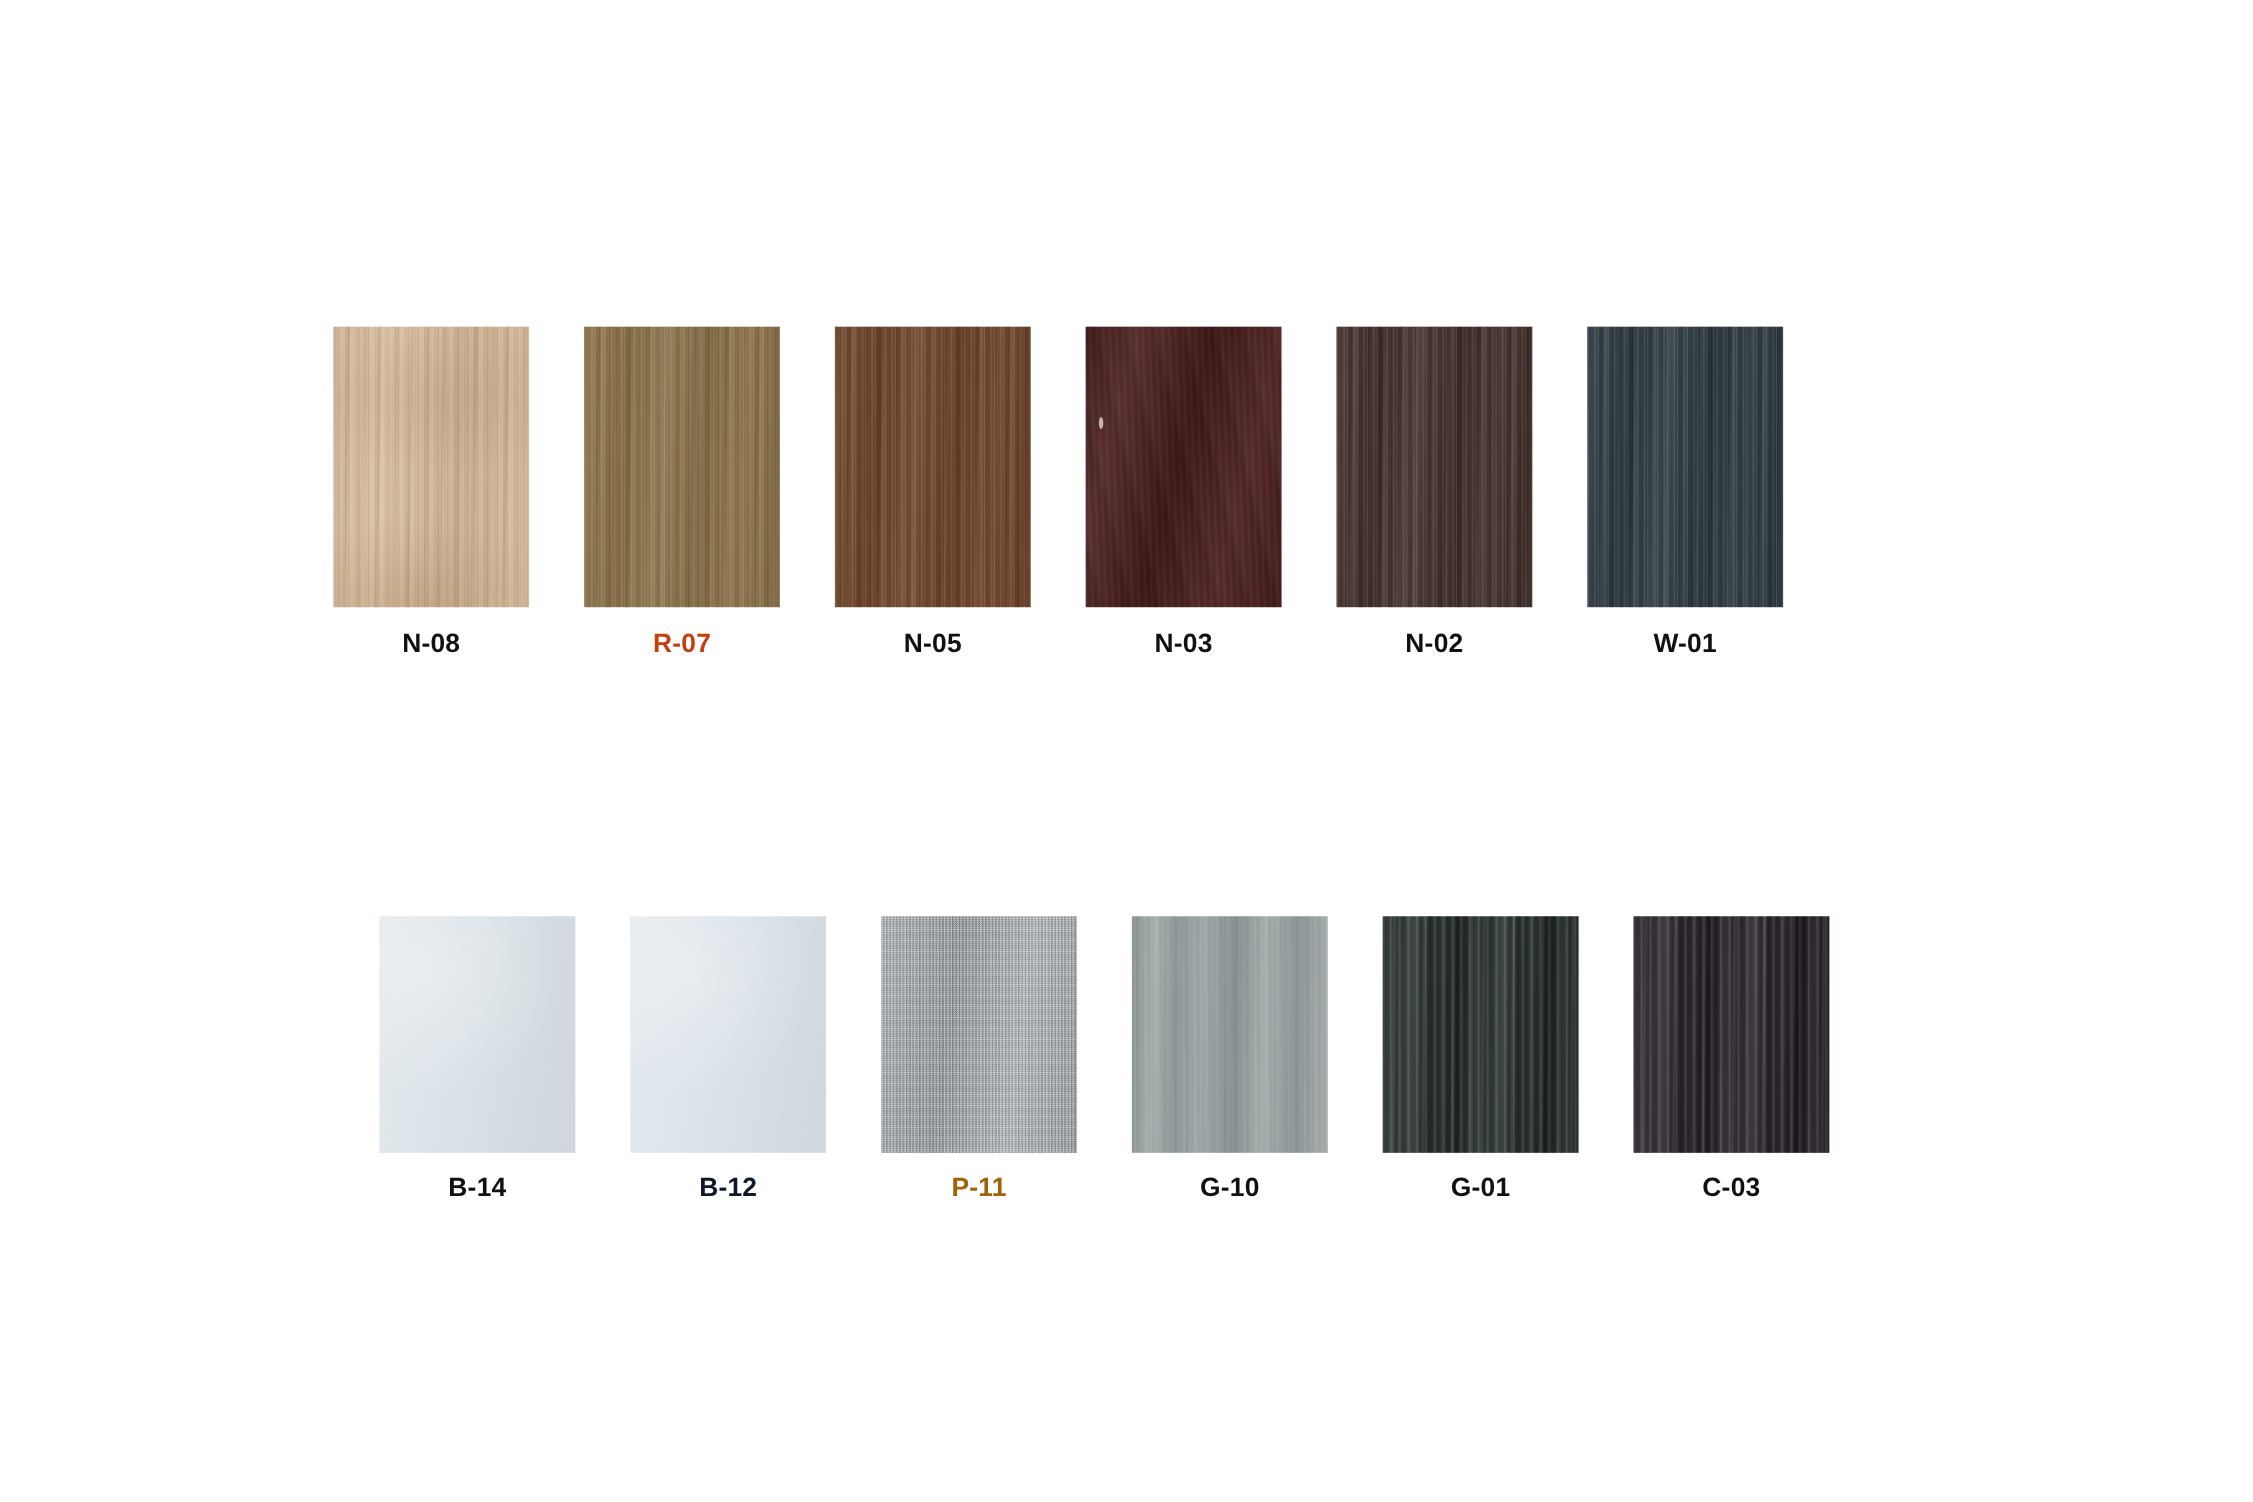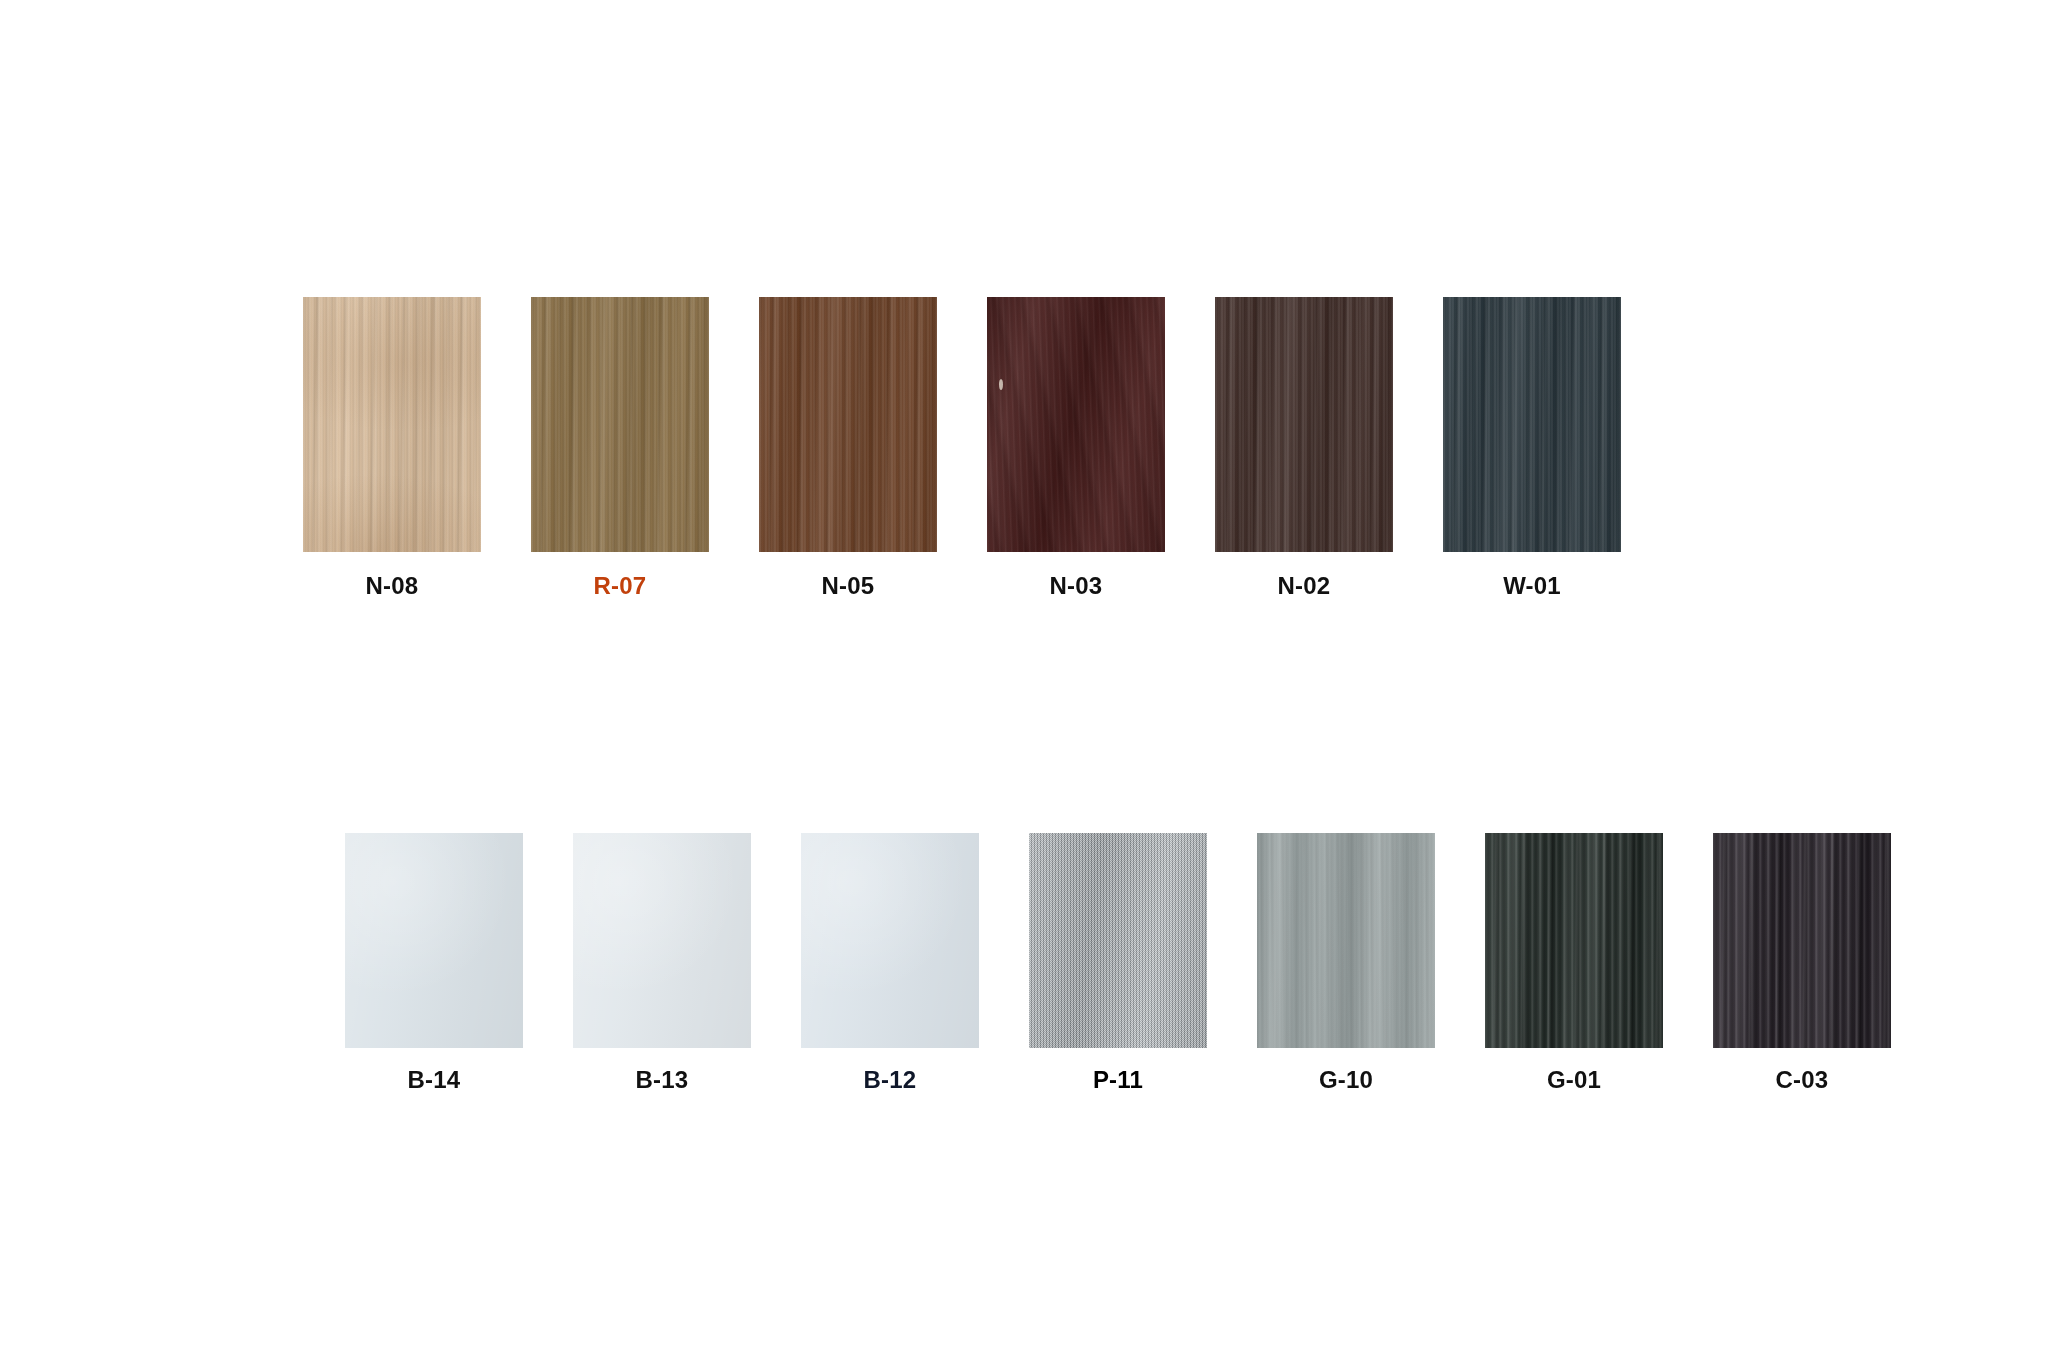--- a/index.html
+++ b/index.html
@@ -349,45 +349,37 @@
 
     <div class="swatch-cell">
       <div class="swatch-chip tex-paint" style="background-color: rgb(219, 227, 232);">
         <div class="grain"></div>
         <div class="grain2"></div>
         <div class="grain3"></div>
       </div>
       <div class="swatch-label" style="color: rgb(17, 17, 17);">B-14</div>
     </div>
 
-    <div class="swatch-cell">
-      <div class="swatch-chip tex-paint" style="background-color: rgb(226, 232, 236);">
-        <div class="grain"></div>
-        <div class="grain2"></div>
-        <div class="grain3"></div>
-      </div>
-      <div class="swatch-label" style="color: rgb(17, 17, 17);">B-13</div>
-    </div>
 
     <div class="swatch-cell">
       <div class="swatch-chip tex-paint" style="background-color: rgb(220, 228, 234);">
         <div class="grain"></div>
         <div class="grain2"></div>
         <div class="grain3"></div>
       </div>
       <div class="swatch-label" style="color: #0f172a;">B-12</div>
     </div>
 
     <div class="swatch-cell">
       <div class="swatch-chip tex-metal" style="background-color: rgb(168, 176, 181);">
         <div class="grain"></div>
         <div class="grain2"></div>
         <div class="grain3"></div>
       </div>
-      <div class="swatch-label" style="color: #000000;">P-11</div>
+      <div class="swatch-label" style="color: #a16207;">P-11</div>
     </div>
 
     <div class="swatch-cell">
       <div class="swatch-chip tex-wash" style="background-color: rgb(154, 164, 164);">
         <div class="grain"></div>
         <div class="grain2"></div>
         <div class="grain3"></div>
       </div>
       <div class="swatch-label" style="color: rgb(17, 17, 17);">G-10</div>
     </div>

